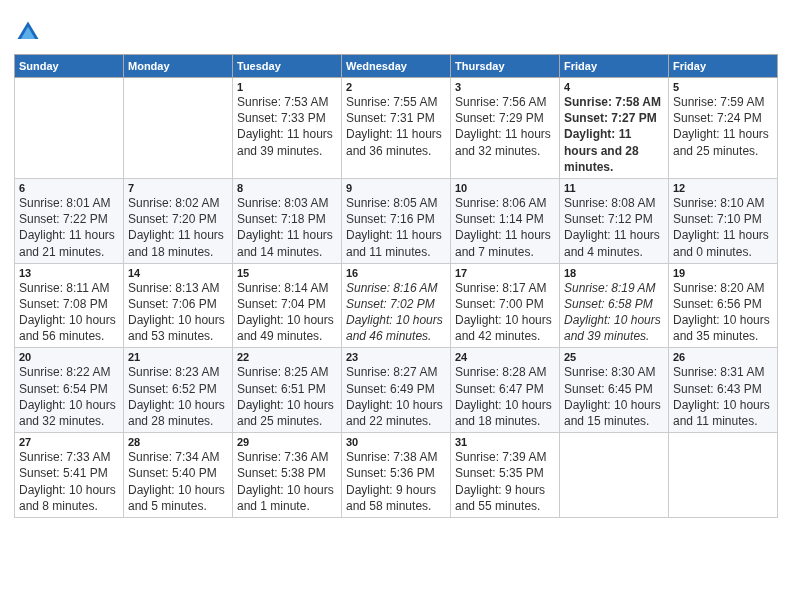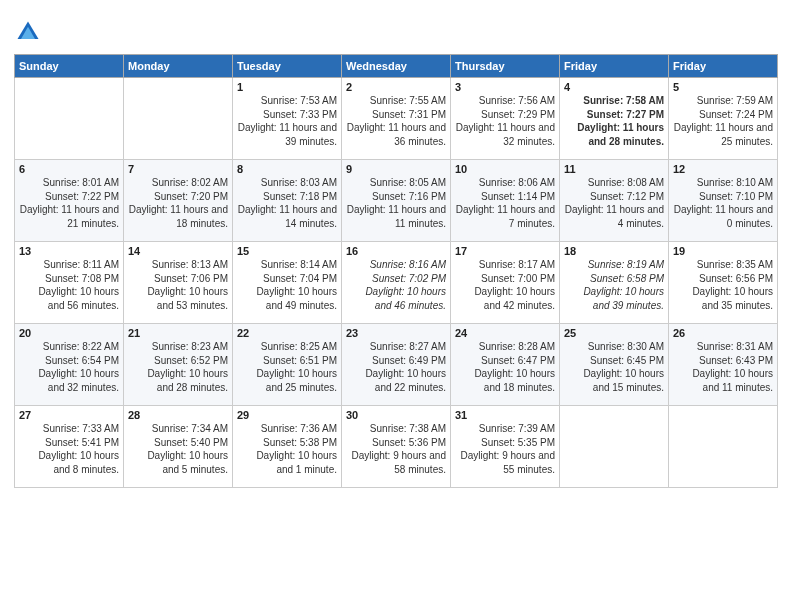--- a/index.html
+++ b/index.html
@@ -81,24 +81,23 @@
       background: #f5f7fa;
     }
     .day-num {
       font-size: 11px;
       font-weight: bold;
       color: #222;
       display: block;
       margin-bottom: 1px;
     }
     .cell-info {
-      font-size: 10px;
+      font-size: 12px;
       color: #333;
       line-height: 1.35;
-      text-align: right;
     }
   </style>
 </head>
 <body>
 
 <div class="page">
   <div class="header">
     <div class="logo">
       <svg class="logo-icon" viewBox="0 0 32 32" xmlns="http://www.w3.org/2000/svg">
         <polygon points="16,4 28,24 4,24" fill="#1a6abf"></polygon>
@@ -238,21 +237,21 @@
 Daylight: 10 hours and 42 minutes.</div>
           </td>
           <td>
             <span class="day-num">18</span>
             <div class="cell-info" style="white-space: pre-line; font-style: italic;">Sunrise: 8:19 AM
 Sunset: 6:58 PM
 Daylight: 10 hours and 39 minutes.</div>
           </td>
           <td>
             <span class="day-num">19</span>
-            <div class="cell-info" style="white-space: pre-line;">Sunrise: 8:35 AM
+            <div class="cell-info" style="white-space: pre-line;">Sunrise: 8:20 AM
 Sunset: 6:56 PM
 Daylight: 10 hours and 35 minutes.</div>
           </td>
         </tr>
         <tr>
           <td>
             <span class="day-num">20</span>
             <div class="cell-info" style="white-space: pre-line;">Sunrise: 8:22 AM
 Sunset: 6:54 PM
 Daylight: 10 hours and 32 minutes.</div>

